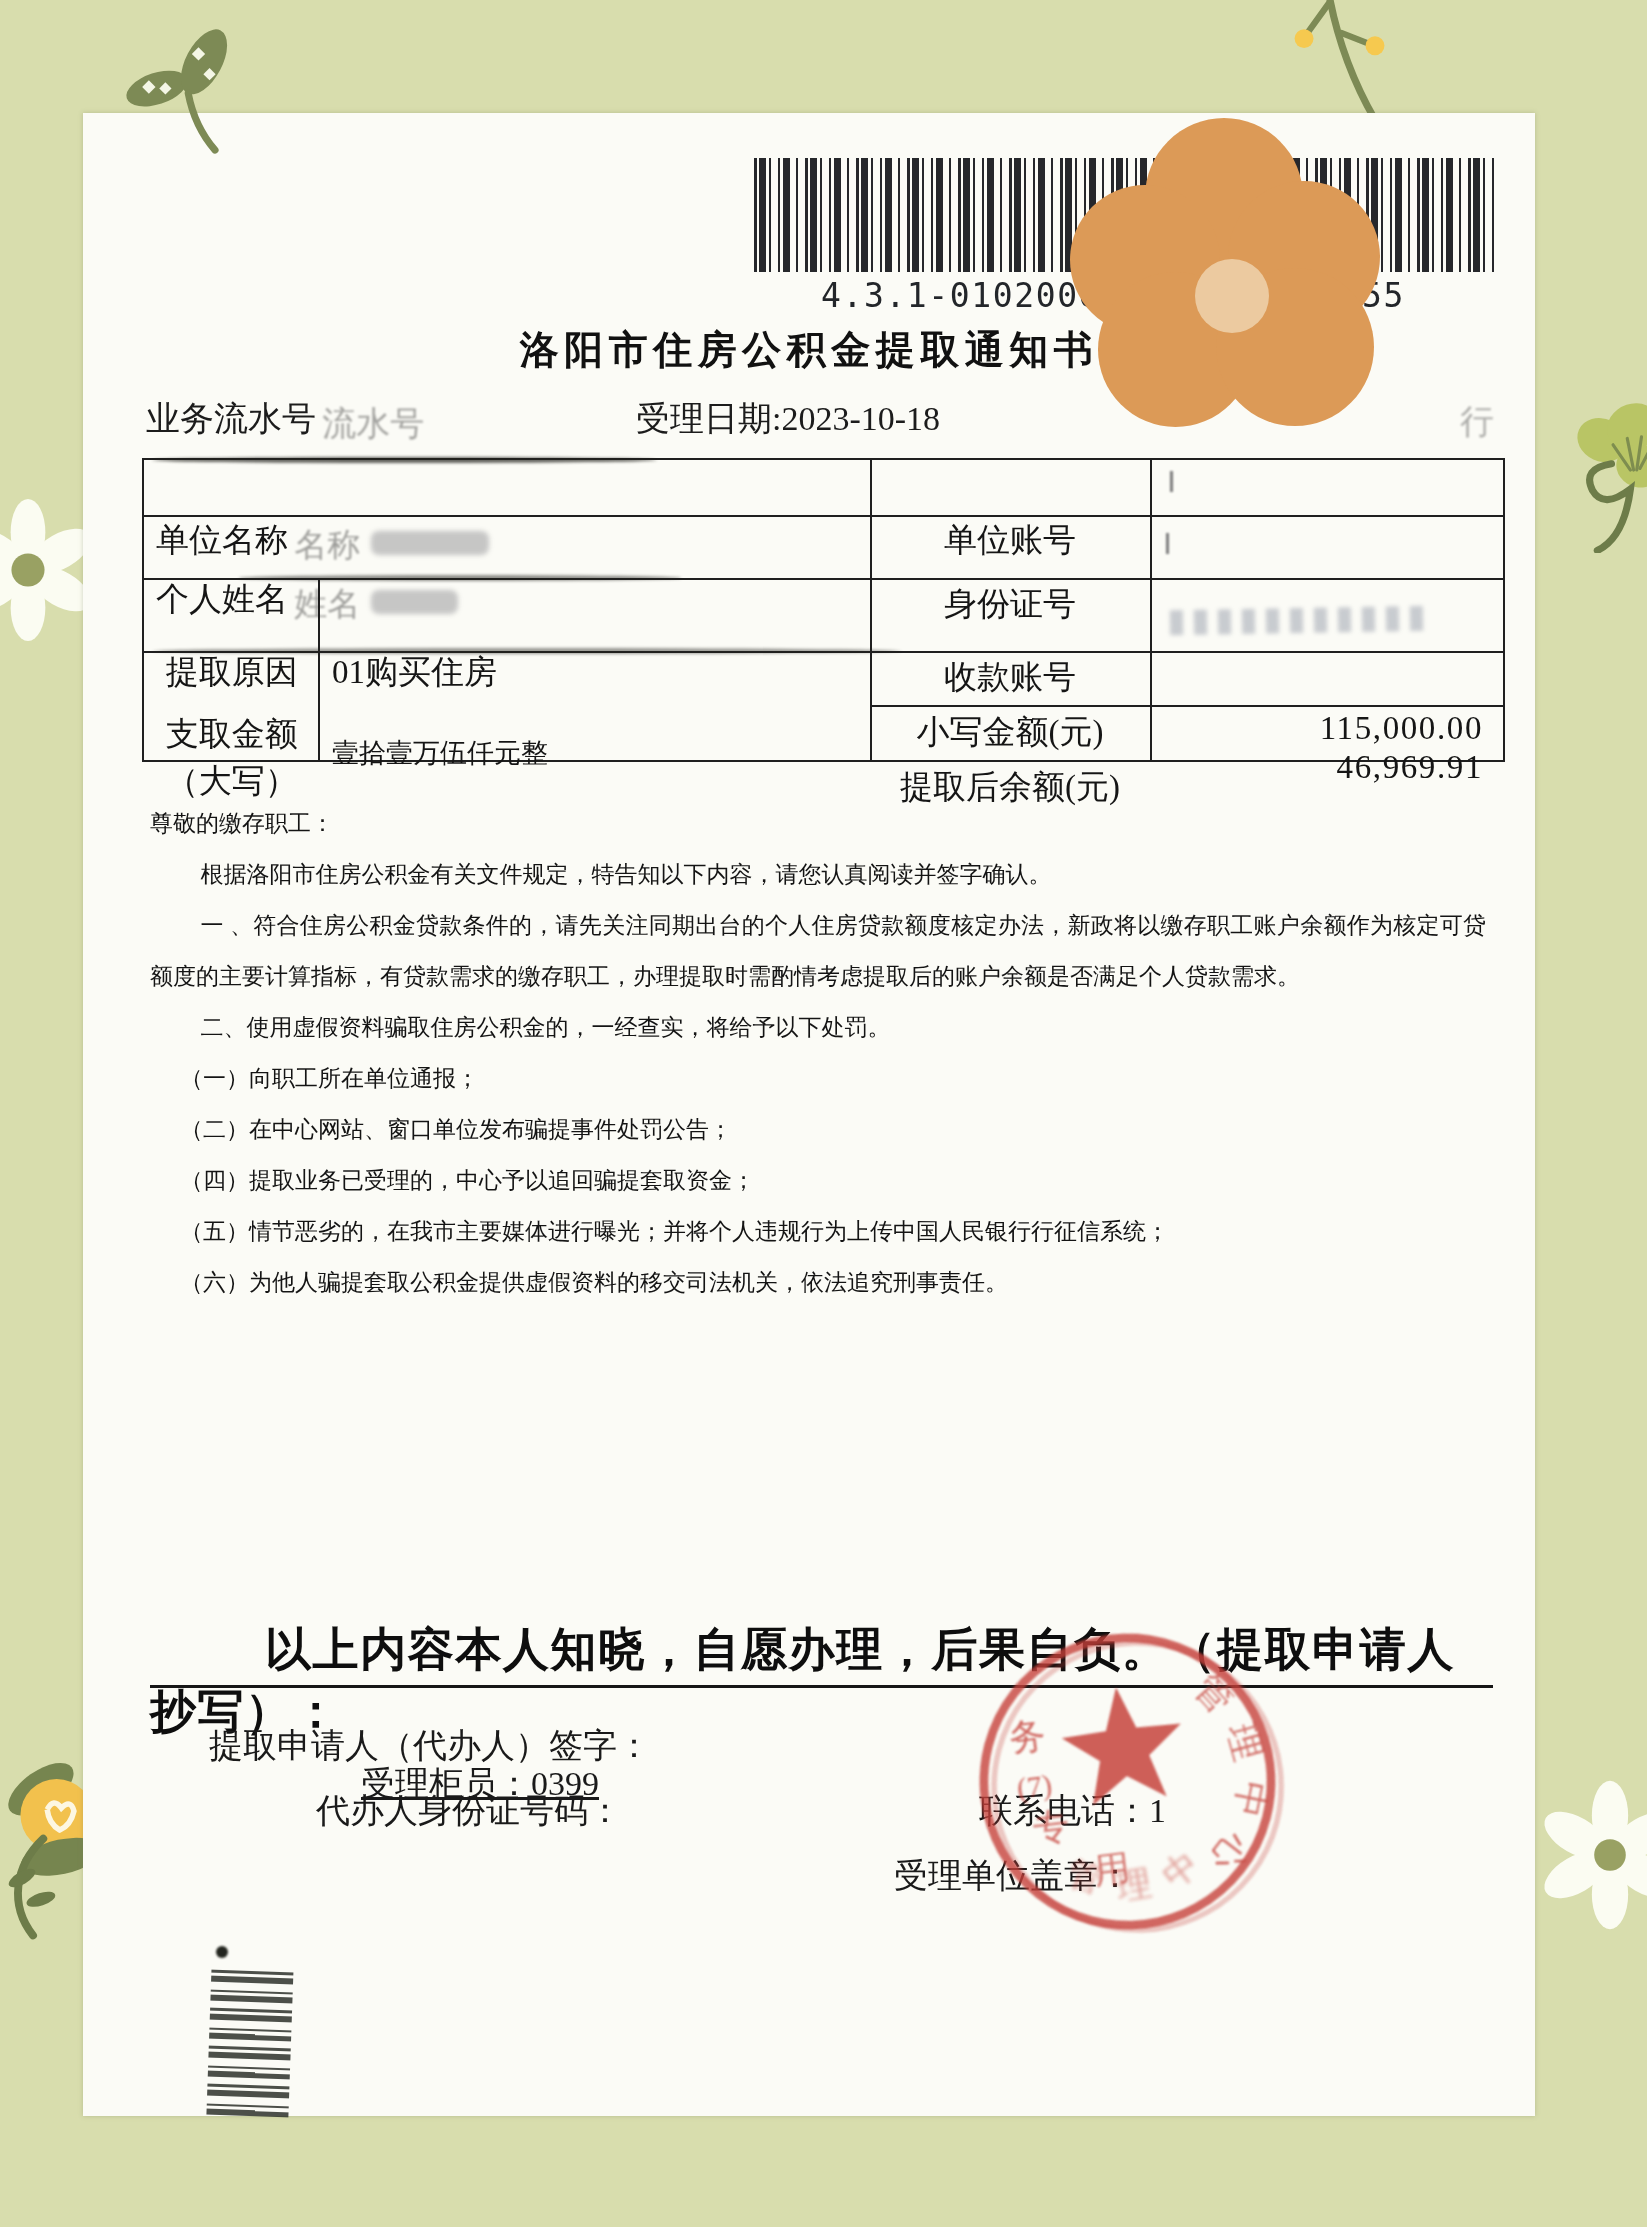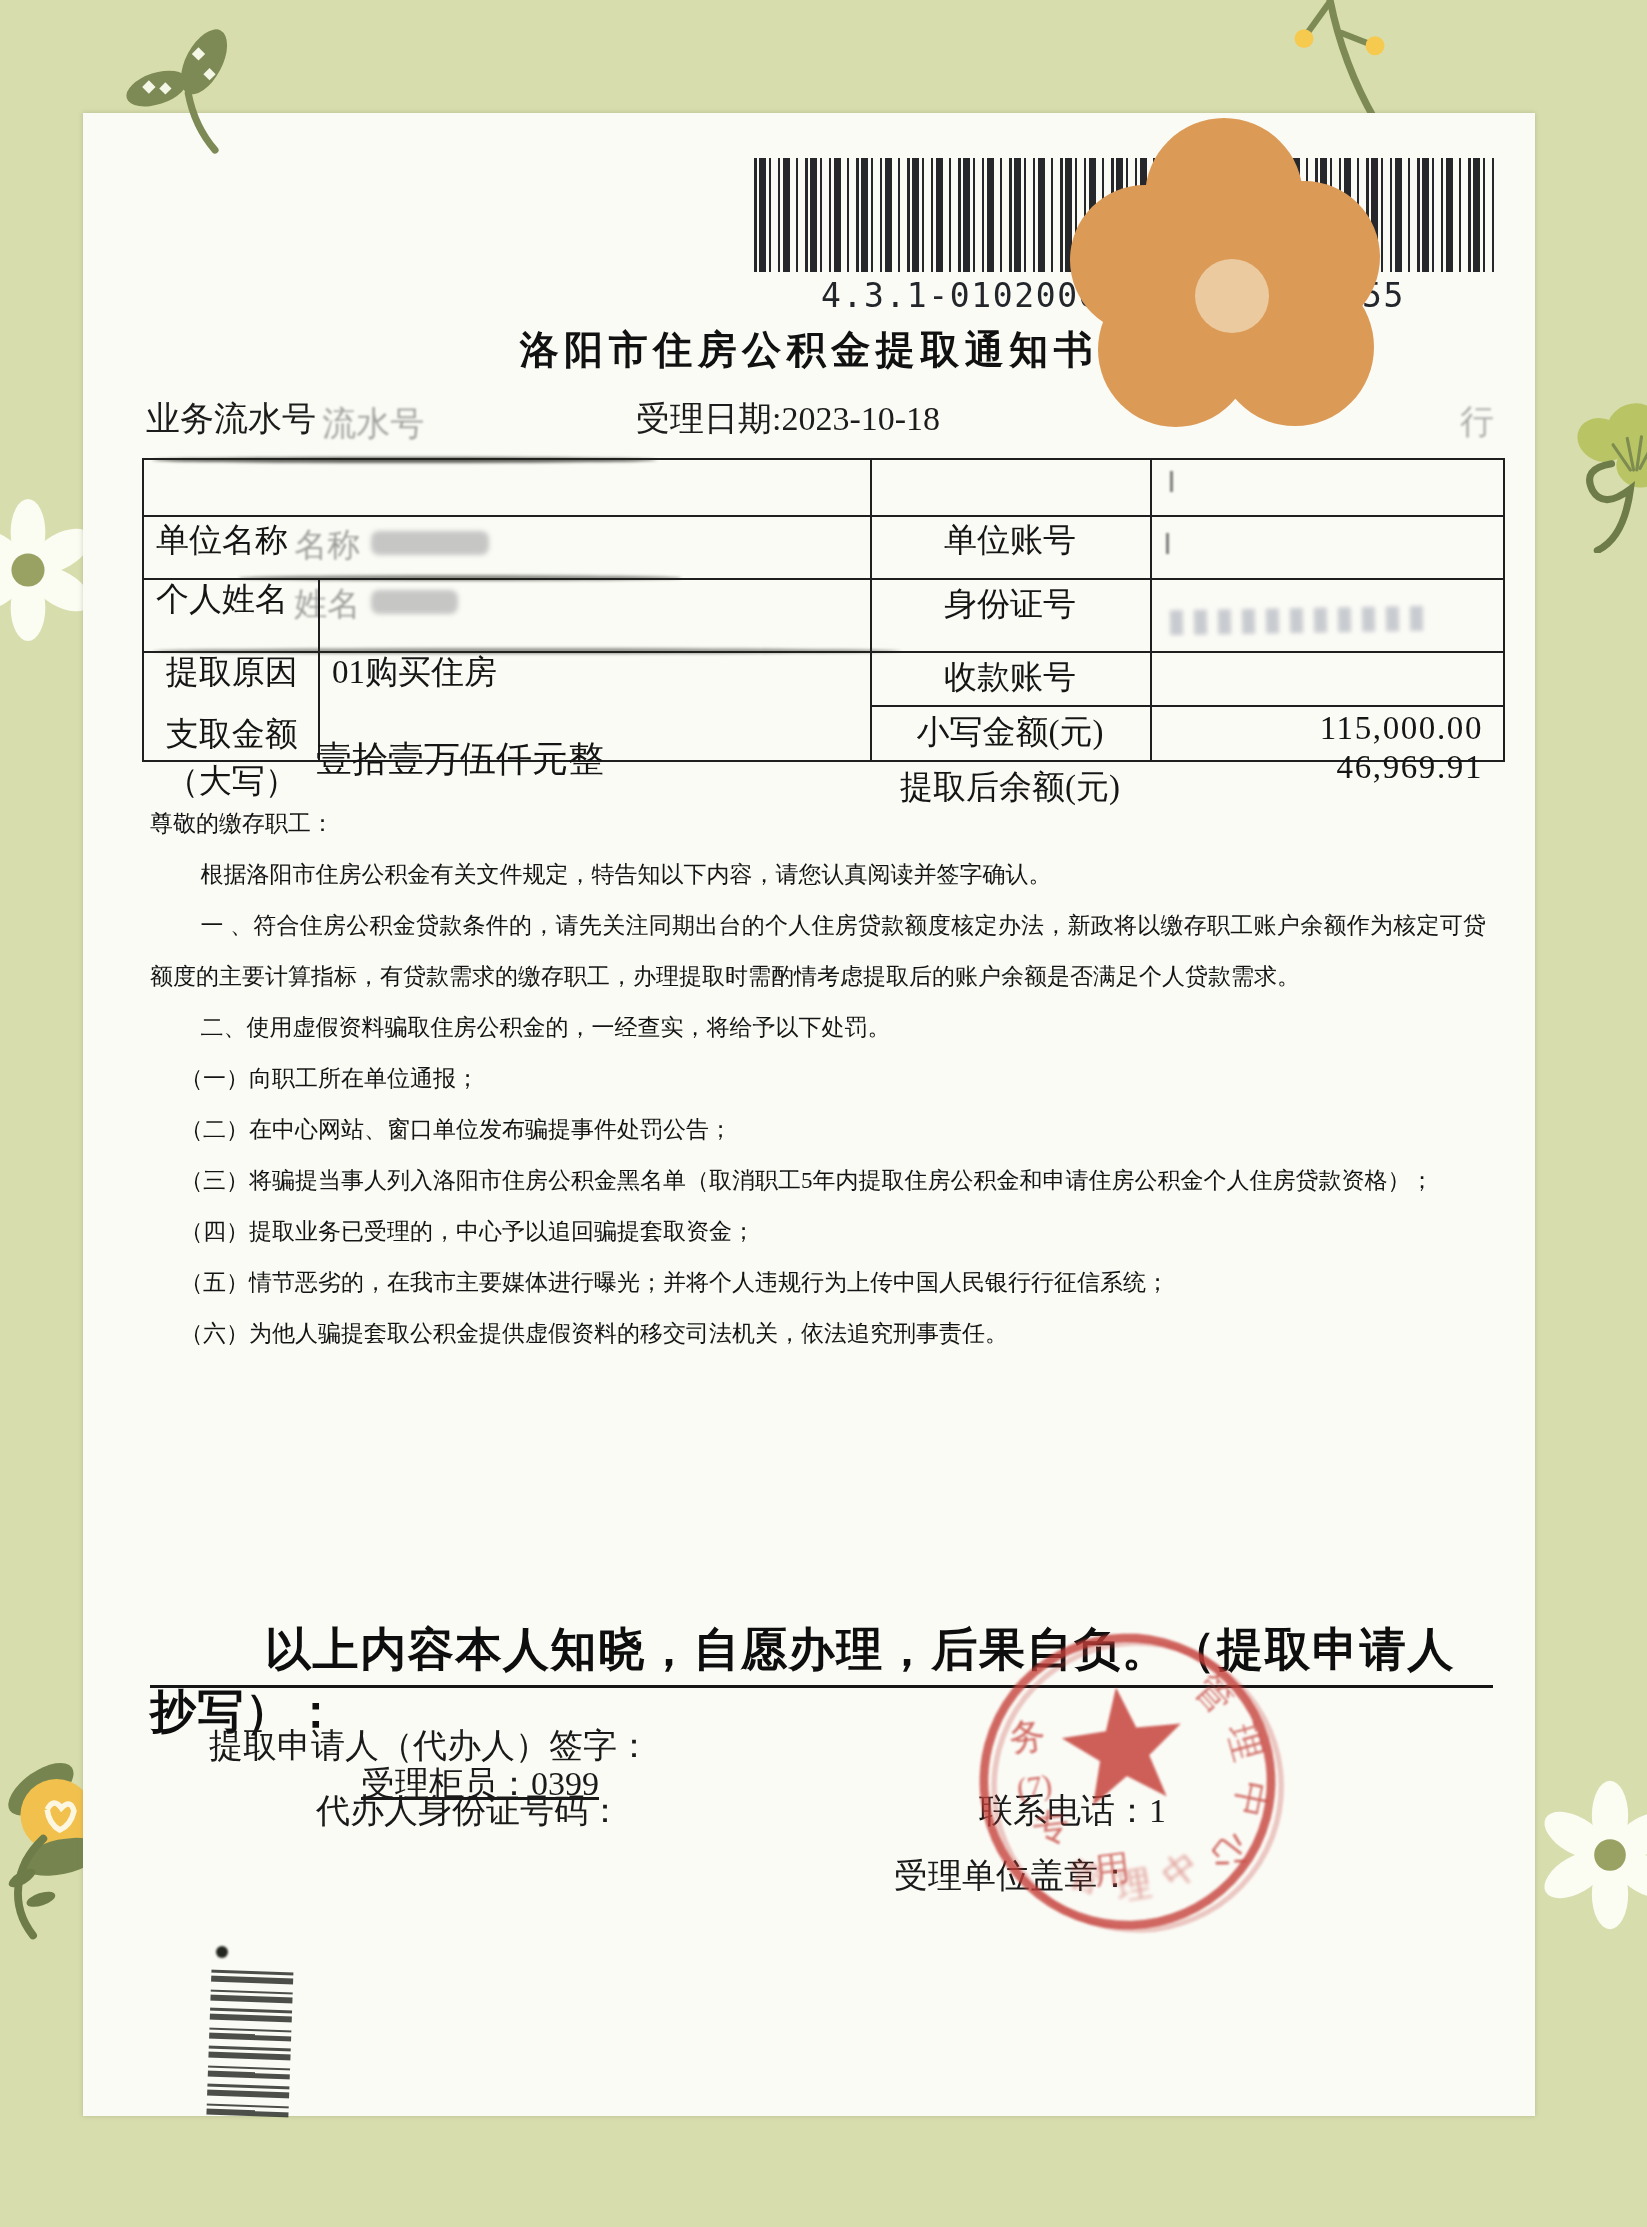--- a/index.html
+++ b/index.html
@@ -180,39 +180,38 @@
       <div class="cell center" style="left:726px;top:74px;width:280px;">身份证号</div>
       <div class="tick" style="left:1022px;top:73px;"></div>
 
       <div class="cell center" style="left:6.3px;top:142px;width:163px;">提取原因</div>
       <div class="cell" style="left:188px;top:142px;">01购买住房</div>
       <div class="cell center" style="left:726px;top:147px;width:280px;">收款账号</div>
       <div class="acct-smudge"></div>
 
       <div class="cell center" style="left:6.3px;top:204px;width:163px;">支取金额</div>
       <div class="cell center" style="left:6.3px;top:251px;width:163px;">（大写）</div>
-      <div class="cell" style="left:172px;top:227px;font-size:36px;">壹拾壹万伍仟元整</div>
+      <div class="cell" style="left:188px;top:227px;font-size:27px;">壹拾壹万伍仟元整</div>
       <div class="cell center" style="left:726px;top:202px;width:280px;">小写金额(元)</div>
       <div class="cell num" style="left:1014px;top:202px;width:325px;">115,000.00</div>
       <div class="cell center" style="left:726px;top:257px;width:280px;">提取后余额(元)</div>
       <div class="cell num" style="left:1014px;top:241px;width:325px;">46,969.91</div>
 
       <div class="streak" style="left:8px;top:-3.2px;width:505px;height:6.3px;opacity:.7;"></div>
       <div class="streak" style="left:95px;top:115px;width:442px;height:5.5px;opacity:.5;"></div>
       <div class="streak" style="left:8px;top:188px;width:750px;height:6.3px;opacity:.45;"></div>
     </div>
 
     <div class="abs bodytext">
       <p>尊敬的缴存职工：</p>
       <p class="indent">根据洛阳市住房公积金有关文件规定，特告知以下内容，请您认真阅读并签字确认。</p>
       <p class="indent">一 、符合住房公积金贷款条件的，请先关注同期出台的个人住房贷款额度核定办法，新政将以缴存职工账户余额作为核定可贷额度的主要计算指标，有贷款需求的缴存职工，办理提取时需酌情考虑提取后的账户余额是否满足个人贷款需求。</p>
       <p class="indent">二、使用虚假资料骗取住房公积金的，一经查实，将给予以下处罚。</p>
       <p class="item">（一）向职工所在单位通报；</p>
       <p class="item">（二）在中心网站、窗口单位发布骗提事件处罚公告；</p>
-      <p class="item">（三）将骗提当事人列入洛阳市住房公积金黑名单（取消职工5年内提取住房公积金和申请住房公积金个人住房贷款资格）；</p>
       <p class="item">（四）提取业务已受理的，中心予以追回骗提套取资金；</p>
       <p class="item">（五）情节恶劣的，在我市主要媒体进行曝光；并将个人违规行为上传中国人民银行行征信系统；</p>
       <p class="item">（六）为他人骗提套取公积金提供虚假资料的移交司法机关，依法追究刑事责任。</p>
     </div>
 
     <div class="abs declaration">以上内容本人知晓，自愿办理，后果自负。（提取申请人抄写）：</div>
 
     <div class="abs sep"></div>
     <div class="abs f-label sign-label">提取申请人（代办人）签字：</div>
     <div class="abs f-label agent-label">代办人身份证号码：</div>

